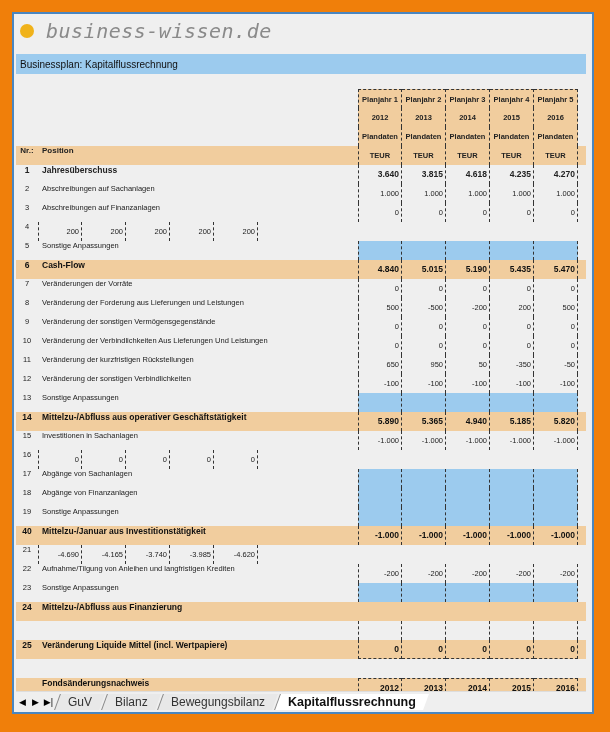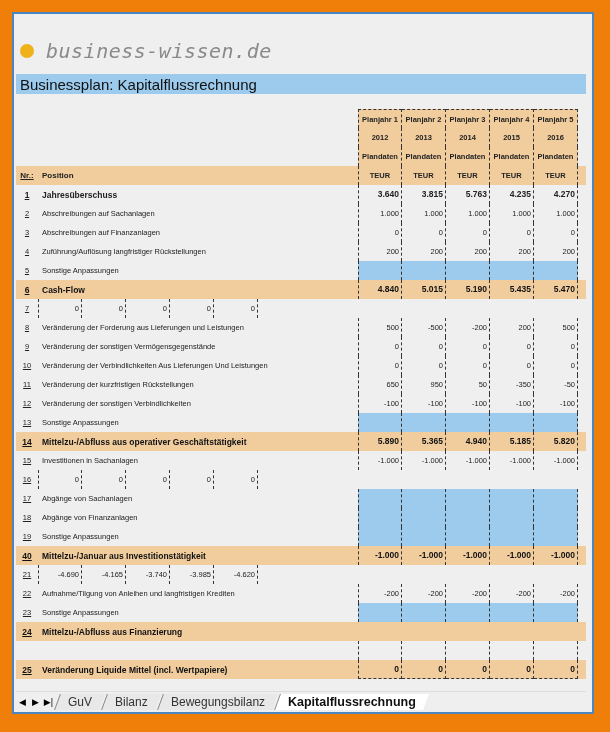--- a/index.html
+++ b/index.html
@@ -4,29 +4,29 @@
 <style>
   html, body { margin:0; padding:0; }
   body {
     width:610px; height:732px; background:#f07f0a; position:relative; overflow:hidden;
     font-family: "Liberation Sans", "DejaVu Sans", sans-serif;
   }
   .window {
     position:absolute; left:12px; top:12px; width:582px; height:702px;
     background:#efefef; border:2px solid #4a86c0; box-sizing:border-box; overflow:hidden;
   }
-  .window-inner { position:absolute; left:2px; top:2px; right:6px; bottom:2px; background:#efefef; overflow:hidden;margin-top:20px;}
+  .window-inner { position:absolute; left:2px; top:2px; right:6px; bottom:2px; background:#efefef; overflow:hidden;}
   .logo { position:absolute; left:4px; top:0; height:30px; display:flex; align-items:center; }
   .logo-dot { width:14px; height:14px; border-radius:50%; background:#f0b21a; margin-right:12px; }
   .logo-text { font-family:"DejaVu Sans Mono", monospace; font-style:italic; font-size:20px; color:#8a8a8a; letter-spacing:0.5px;}
-  .title-bar { position:absolute; left:0; right:0; top:38px; height:20px; background:#9ccbee; display:flex; align-items:center; padding-left:4px; font-size:15px; color:#111; }
+  .title-bar { position:absolute; left:0; right:0; top:38px; height:20px; background:#9ccbee; display:flex; align-items:center; padding-left:4px; font-size:10px; color:#111; }
   .grid { position:absolute; left:0; top:73px; right:0; }
-  .row { position:relative; height:19px; display:flex; align-items:center; font-size:7.5px; color:#222; }
+  .row { position:relative; height:19px; display:flex; align-items:flex-start; font-size:7.5px; color:#222; }
   .row.sum { background:#f1cd9e; font-weight:bold; font-size:8.5px; color:#111; }
-  .row .nr { width:22px; text-align:center; flex:none;text-decoration:underline; }
+  .row .nr { width:22px; text-align:center; flex:none; }
   .row .pos { width:316px; flex:none; padding-left:4px; white-space:nowrap; overflow:hidden;}
   .row .cols { display:flex; flex:none; }
   .cell { width:44px; height:19px; line-height:19px; text-align:right; padding-right:2px; box-sizing:border-box; border-right:1px dashed #333; flex:none;}
   .cell:first-child { border-left:1px dashed #333; }
   .row.input .cols .cell { background:#9ccbee; }
   .hdr-row .cell { background:#f1cd9e; text-align:center; font-weight:bold; font-size:7.5px; padding-right:0; }
   .hdr-top .cell { border-top:1px dashed #333; }
   .hdr-head { background:transparent; }
   .hdr-head .nr, .hdr-head .pos { background:transparent; }
   .hdr-head.last { background:#f1cd9e; font-weight:bold; font-size:8px;}
@@ -98,21 +98,21 @@
           <div class="cell">TEUR</div>
         </div>
       </div>
       <div id="body-rows">
           <div class="row" style="font-weight: bold; font-size: 8.5px;">
             <div class="nr">1</div>
             <div class="pos">Jahresüberschuss</div>
             <div class="cols">
               <div class="cell">3.640</div>
               <div class="cell">3.815</div>
-              <div class="cell">5.763</div>
+              <div class="cell">4.618</div>
               <div class="cell">4.235</div>
               <div class="cell">4.270</div>
             </div>
           </div>
           <div class="row">
             <div class="nr">2</div>
             <div class="pos">Abschreibungen auf Sachanlagen</div>
             <div class="cols">
               <div class="cell">1.000</div>
               <div class="cell">1.000</div>
@@ -127,21 +127,20 @@
             <div class="cols">
               <div class="cell">0</div>
               <div class="cell">0</div>
               <div class="cell">0</div>
               <div class="cell">0</div>
               <div class="cell">0</div>
             </div>
           </div>
           <div class="row">
             <div class="nr">4</div>
-            <div class="pos">Zuführung/Auflösung langfristiger Rückstellungen</div>
             <div class="cols">
               <div class="cell">200</div>
               <div class="cell">200</div>
               <div class="cell">200</div>
               <div class="cell">200</div>
               <div class="cell">200</div>
             </div>
           </div>
           <div class="row input">
             <div class="nr">5</div>
@@ -160,20 +159,21 @@
             <div class="cols">
               <div class="cell">4.840</div>
               <div class="cell">5.015</div>
               <div class="cell">5.190</div>
               <div class="cell">5.435</div>
               <div class="cell">5.470</div>
             </div>
           </div>
           <div class="row">
             <div class="nr">7</div>
+            <div class="pos">Veränderungen der Vorräte</div>
             <div class="cols">
               <div class="cell">0</div>
               <div class="cell">0</div>
               <div class="cell">0</div>
               <div class="cell">0</div>
               <div class="cell">0</div>
             </div>
           </div>
           <div class="row">
             <div class="nr">8</div>

